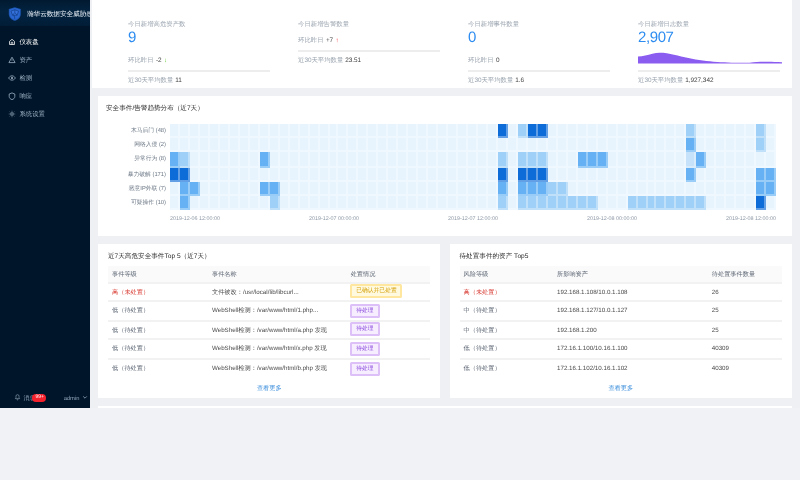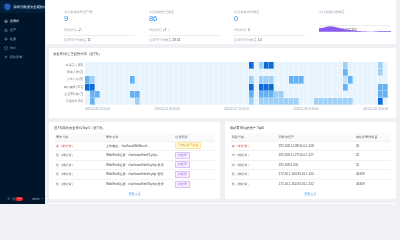--- a/index.html
+++ b/index.html
@@ -137,40 +137,40 @@
           <div class="v">9</div>
           <div class="r">
             <span>环比昨日</span>
             <b>-2</b>
             <span style="color:#52c41a">↓</span>
           </div>
           <div class="d">近30天平均数量 <b>11</b></div>
         </div>
         <div class="stat">
           <div class="t">今日新增告警数量</div>
-          <div class="v">86</div>
           <div class="r">
             <span>环比昨日</span>
             <b>+7</b>
             <span style="color:#f5222d">↑</span>
           </div>
           <div class="d">近30天平均数量 <b>23.51</b></div>
         </div>
         <div class="stat">
           <div class="t">今日新增事件数量</div>
           <div class="v">0</div>
           <div class="r">
             <span>环比昨日</span>
             <b>0</b>
             <span style="color:#999"></span>
           </div>
           <div class="d">近30天平均数量 <b>1.6</b></div>
         </div>
         <div class="stat">
           <div class="t">今日新增日志数量</div>
+          <div class="v">2,907</div>
           <div class="r">&nbsp;</div>
           <svg class="spark" viewBox="0 0 100 32" preserveAspectRatio="none">
             <polygon points="0,32 0.00,12.64 2.50,11.52 5.00,9.84 7.50,7.60 10.00,4.80 12.50,2.84 15.00,2.00 17.50,2.28 20.00,3.40 22.50,5.36 25.00,7.60 27.50,9.84 30.00,12.36 32.50,14.60 35.00,16.84 37.50,18.80 40.00,20.48 42.50,22.16 45.00,23.56 47.50,24.68 50.00,25.80 52.50,26.64 55.00,27.48 57.50,28.04 60.00,28.60 62.50,29.16 65.00,29.44 67.50,29.72 70.00,30.00 72.50,30.00 75.00,30.00 77.50,29.44 80.00,28.60 82.50,27.76 85.00,27.20 87.50,26.92 90.00,26.92 92.50,27.20 95.00,27.48 97.50,27.76 100.00,28.04 100,32" fill="#8b5cf0"></polygon>
           </svg>
           <div class="d">近30天平均数量 <b>1,927,342</b></div>
         </div>
       </div>
 
     <div class="panel">
       <div class="ph">安全事件/告警趋势分布（近7天）</div>

